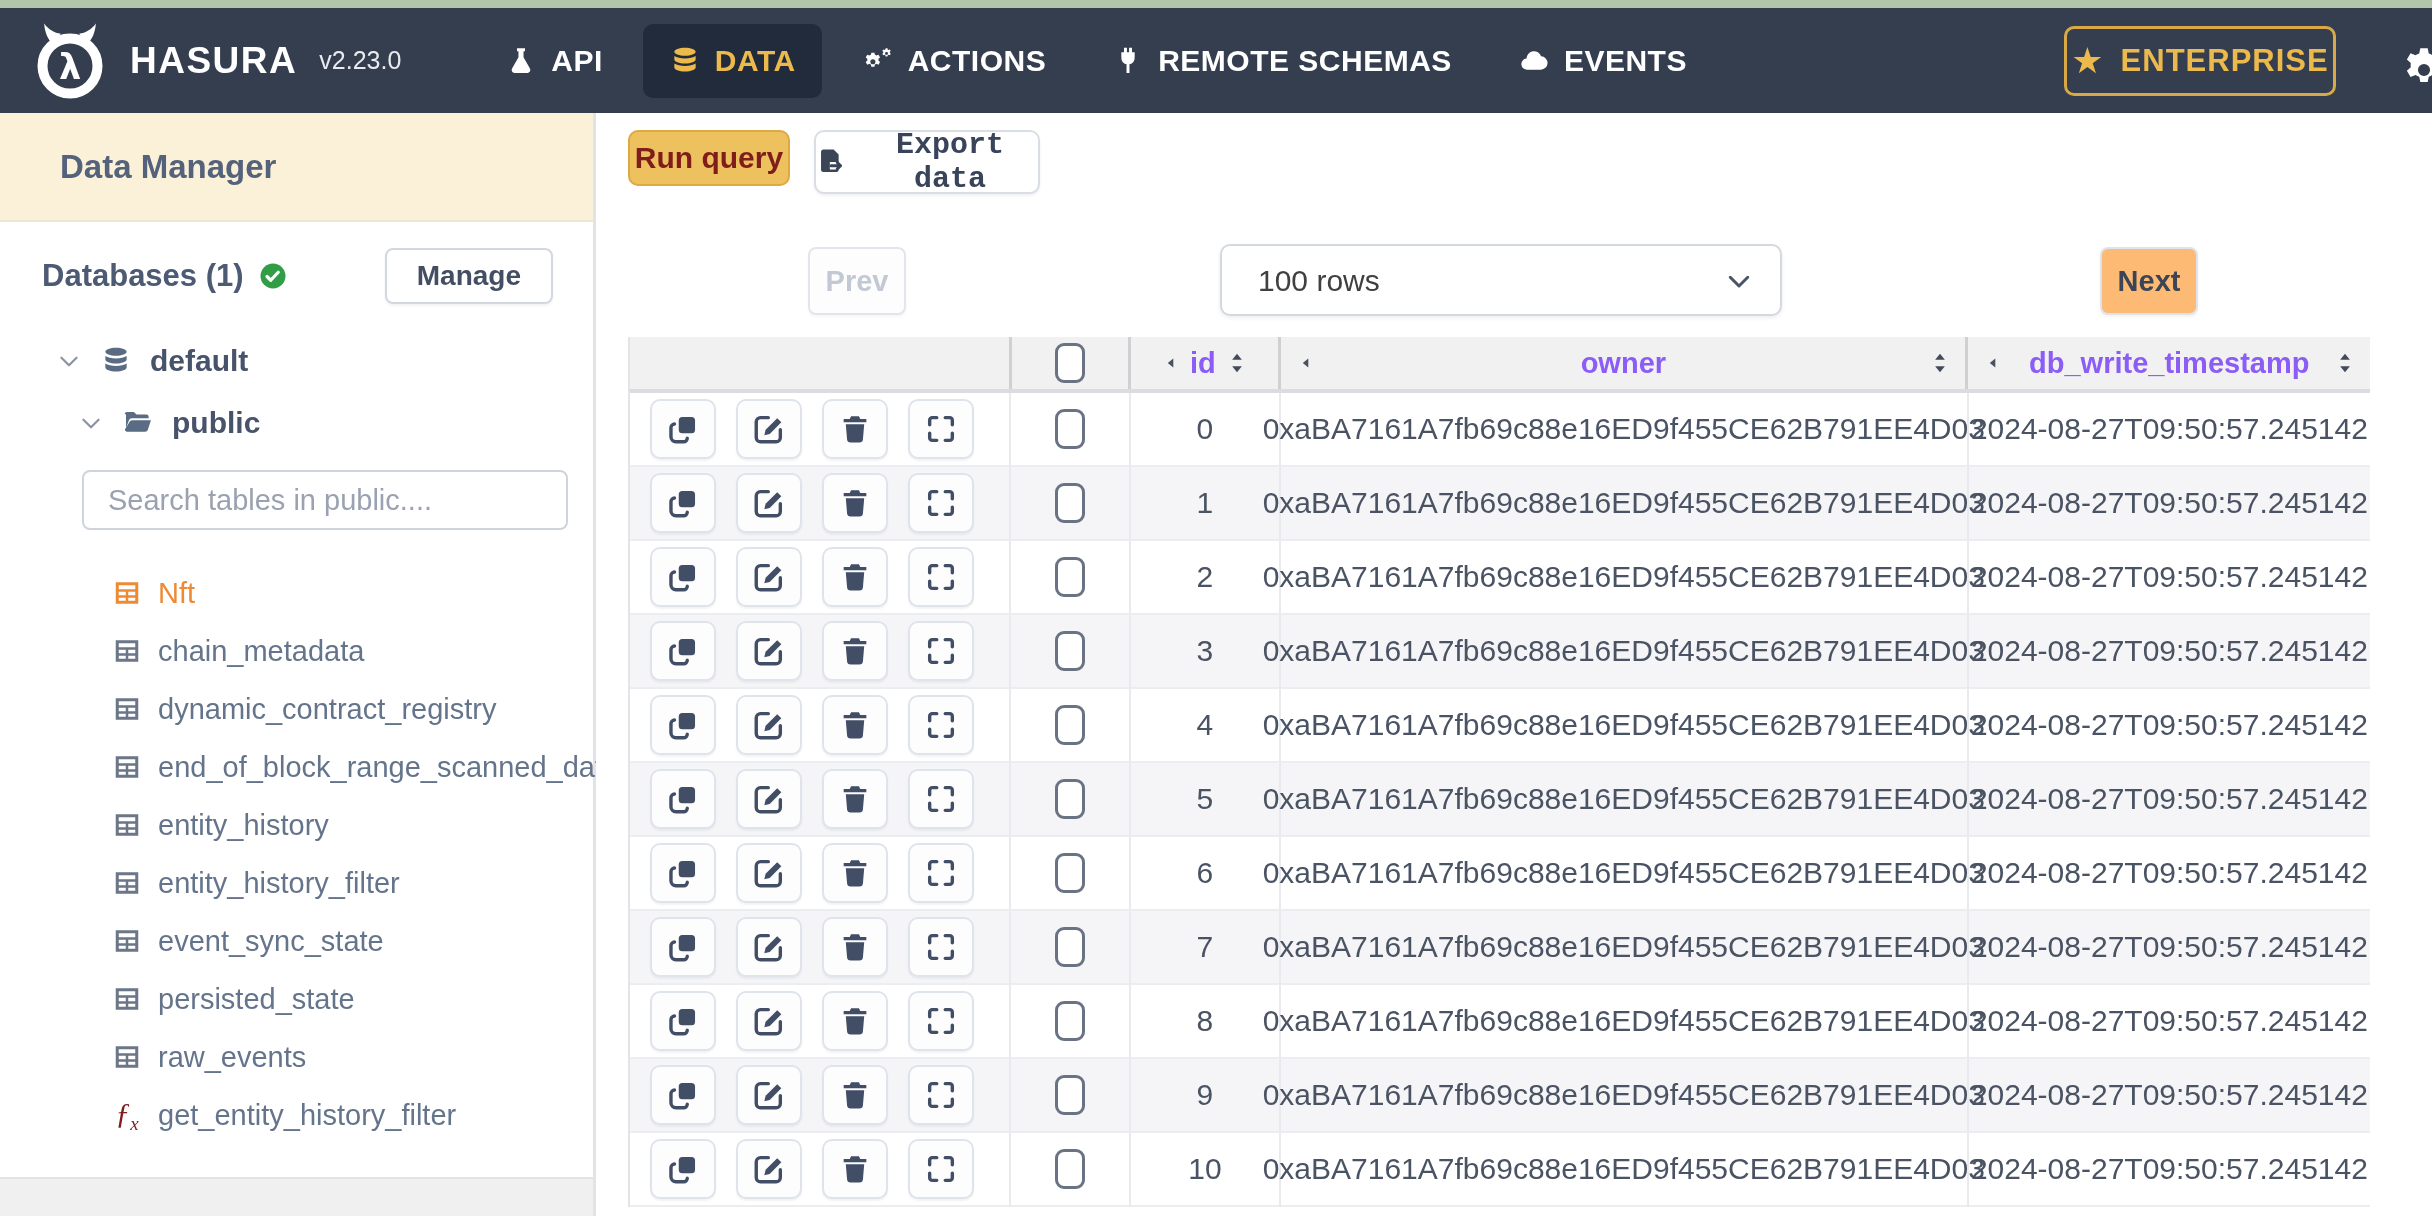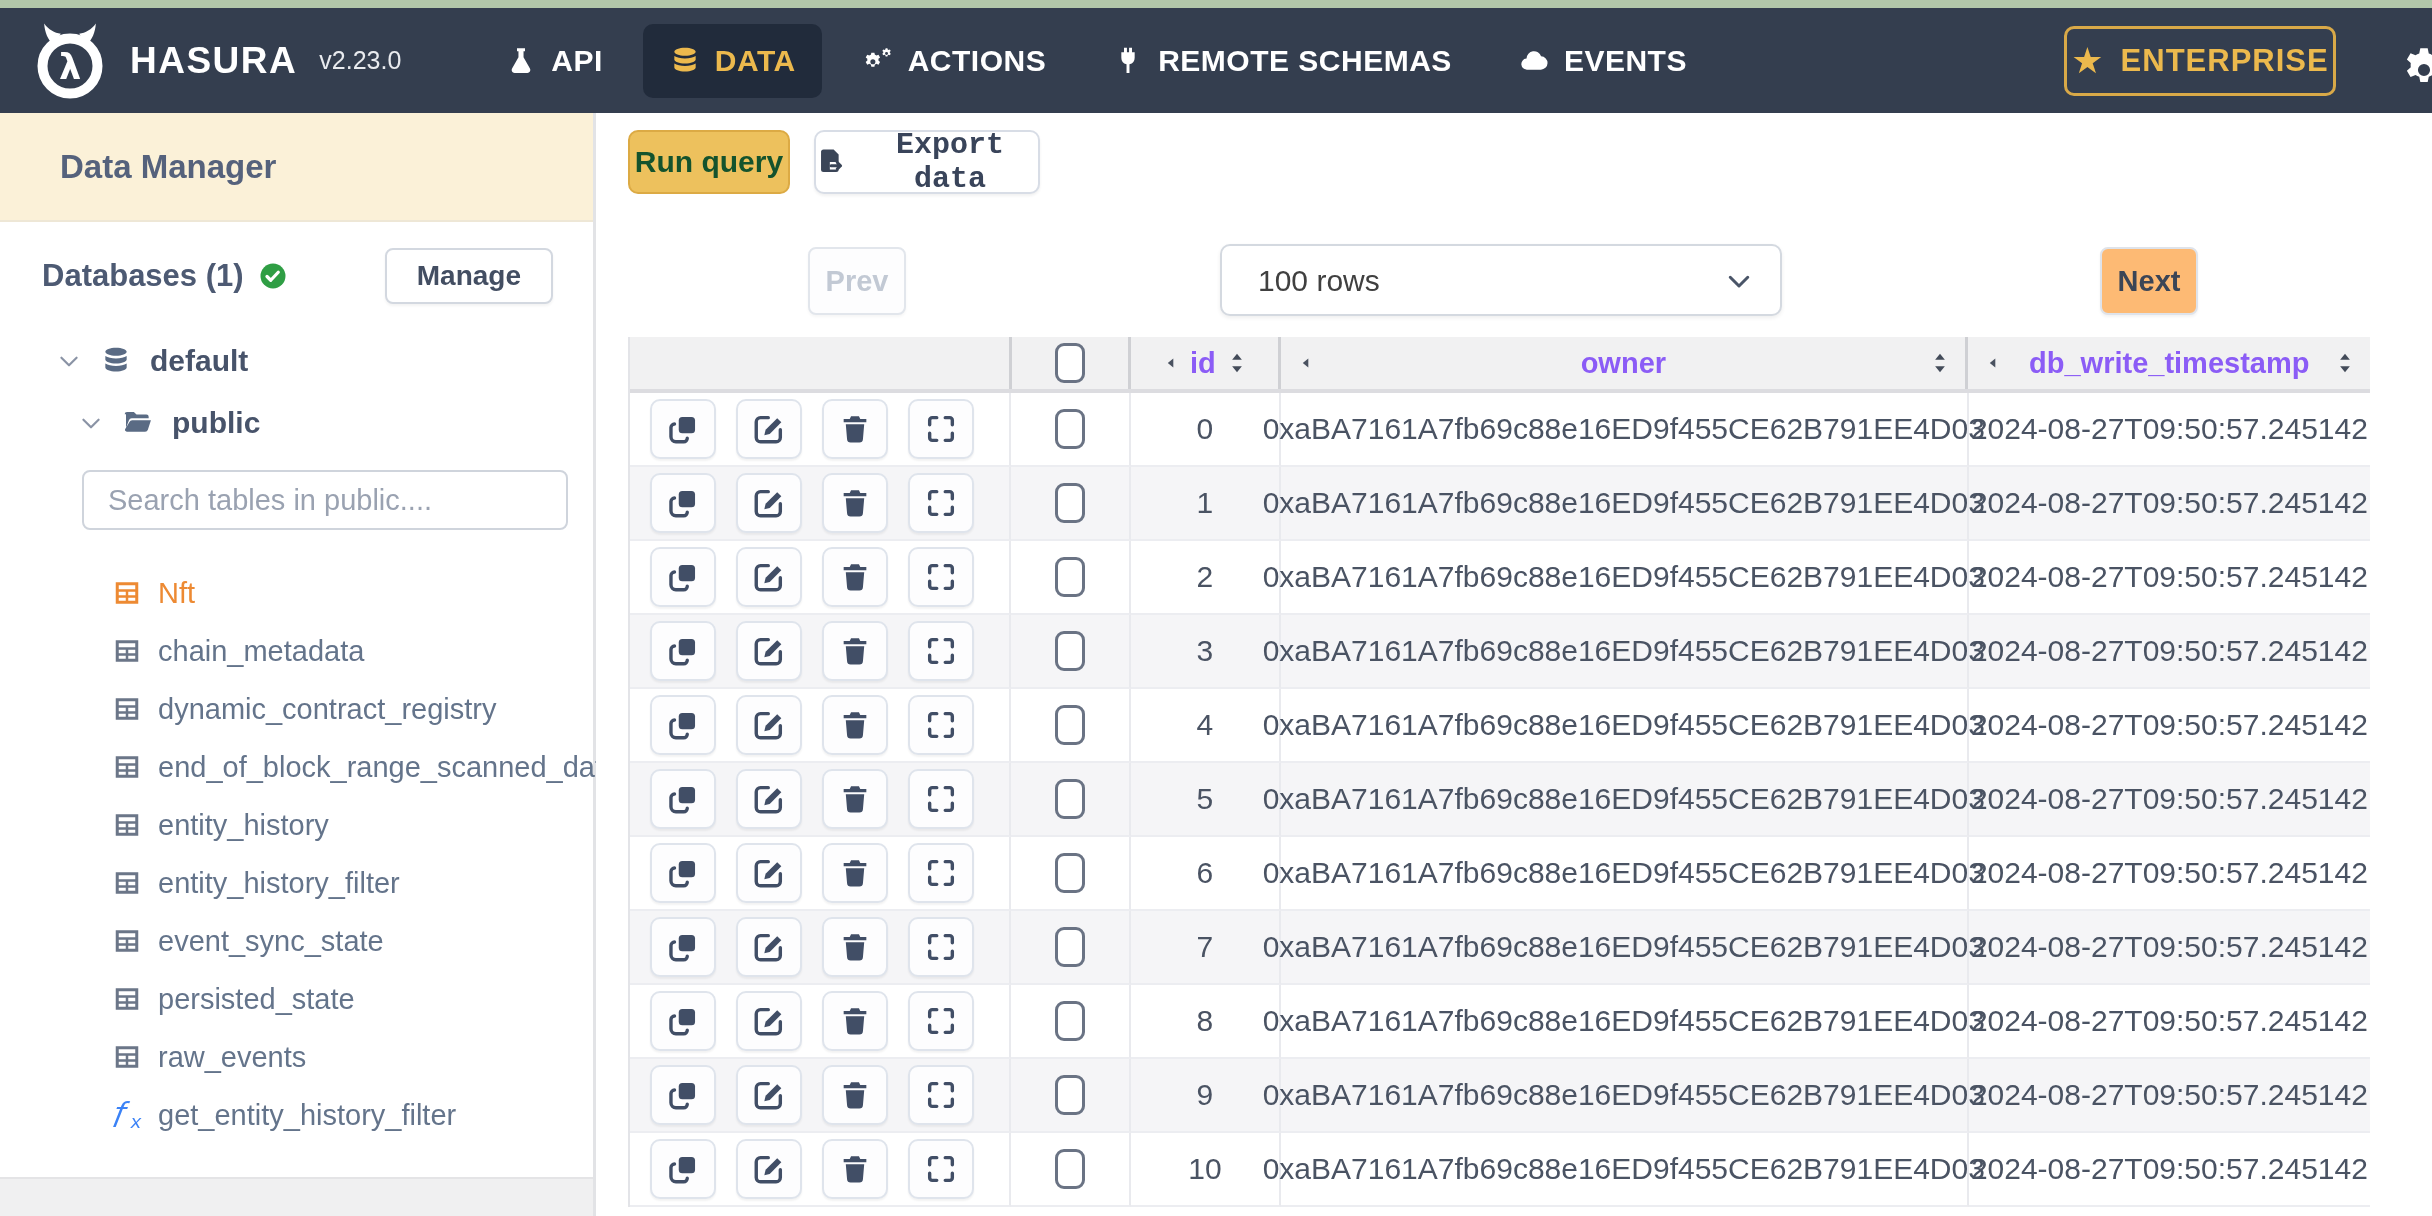--- a/index.html
+++ b/index.html
@@ -54,26 +54,26 @@
   .search-input { display:block; margin:30px 0 0 82px; width:486px; height:60px; border:2px solid #cfd4dc; border-radius:8px;
     padding:0 24px; font-size:29px; color:#3f4a5c; font-family:"Liberation Sans","DejaVu Sans",sans-serif; outline:none; }
   .search-input::placeholder { color:#9aa2b1; }
   .table-list { list-style:none; margin-top:34px; }
   .table-list li { display:flex; align-items:center; gap:16px; height:58px; padding-left:112px;
     color:#64748b; font-size:29px; cursor:pointer; }
   .table-list li .li-ic { width:30px; height:30px; display:inline-flex; align-items:center; justify-content:center; color:#6b7688; }
   .table-list li .li-ic svg { width:30px; height:30px; }
   .table-list li.active { color:#ed8a33; }
   .table-list li.active .li-ic { color:#ed8a33; }
-  .fx { font-style:italic; font-size:30px; color:#3b82f6; font-family:Liberation Mono, monospace; }
+  .fx { font-style:italic; font-size:30px; color:#7f1d1d; font-family:Liberation Serif, serif; }
   .fx-x { font-size:19px; vertical-align:sub; }
 
   
-  .run-query-btn { position:absolute; left:32px; top:17px; width:162px; height:64px; background:#edc15d; border:2px solid #dcaa44;
-    border-radius:10px; color:#14532d; font-size:30px; font-weight:700; cursor:pointer;
+  .run-query-btn { position:absolute; left:32px; top:17px; width:162px; height:56px; background:#edc15d; border:2px solid #dcaa44;
+    border-radius:10px; color:#7f1d1d; font-size:30px; font-weight:700; cursor:pointer;
     font-family:"Liberation Sans","DejaVu Sans",sans-serif; }
   .export-btn { position:absolute; left:218px; top:17px; width:226px; height:64px; background:#fff; border:2px solid #d8dde6;
     border-radius:10px; color:#39445a; font-size:30px; font-weight:700; cursor:pointer; display:flex; align-items:center;
     justify-content:center; gap:16px; box-shadow:0 2px 3px rgba(0,0,0,0.06); font-family:Liberation Mono, monospace; }
   .export-btn svg { width:34px; height:34px; }
   .prev-btn { position:absolute; left:212px; top:134px; width:98px; height:68px; background:#fdfdfe; border:2px solid #e2e6ec;
     border-radius:8px; color:#c2c9d4; font-size:29px; font-weight:700; cursor:default; box-shadow:0 2px 3px rgba(0,0,0,0.04);
     font-family:"Liberation Sans","DejaVu Sans",sans-serif; }
   .rows-select-wrap { position:absolute; left:624px; top:131px; width:562px; height:72px; }
   .rows-select { width:100%; height:100%; appearance:none; -webkit-appearance:none; background:#fff; border:2px solid #d4d9e0;

